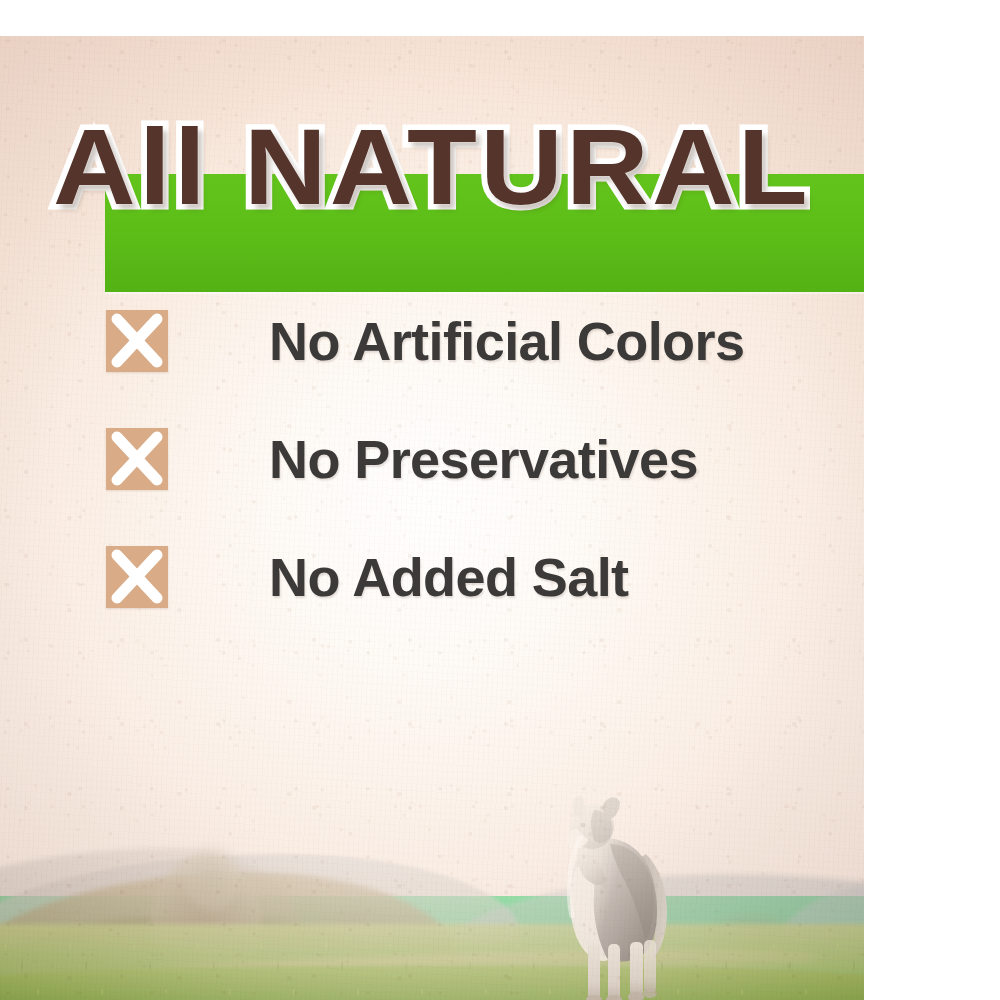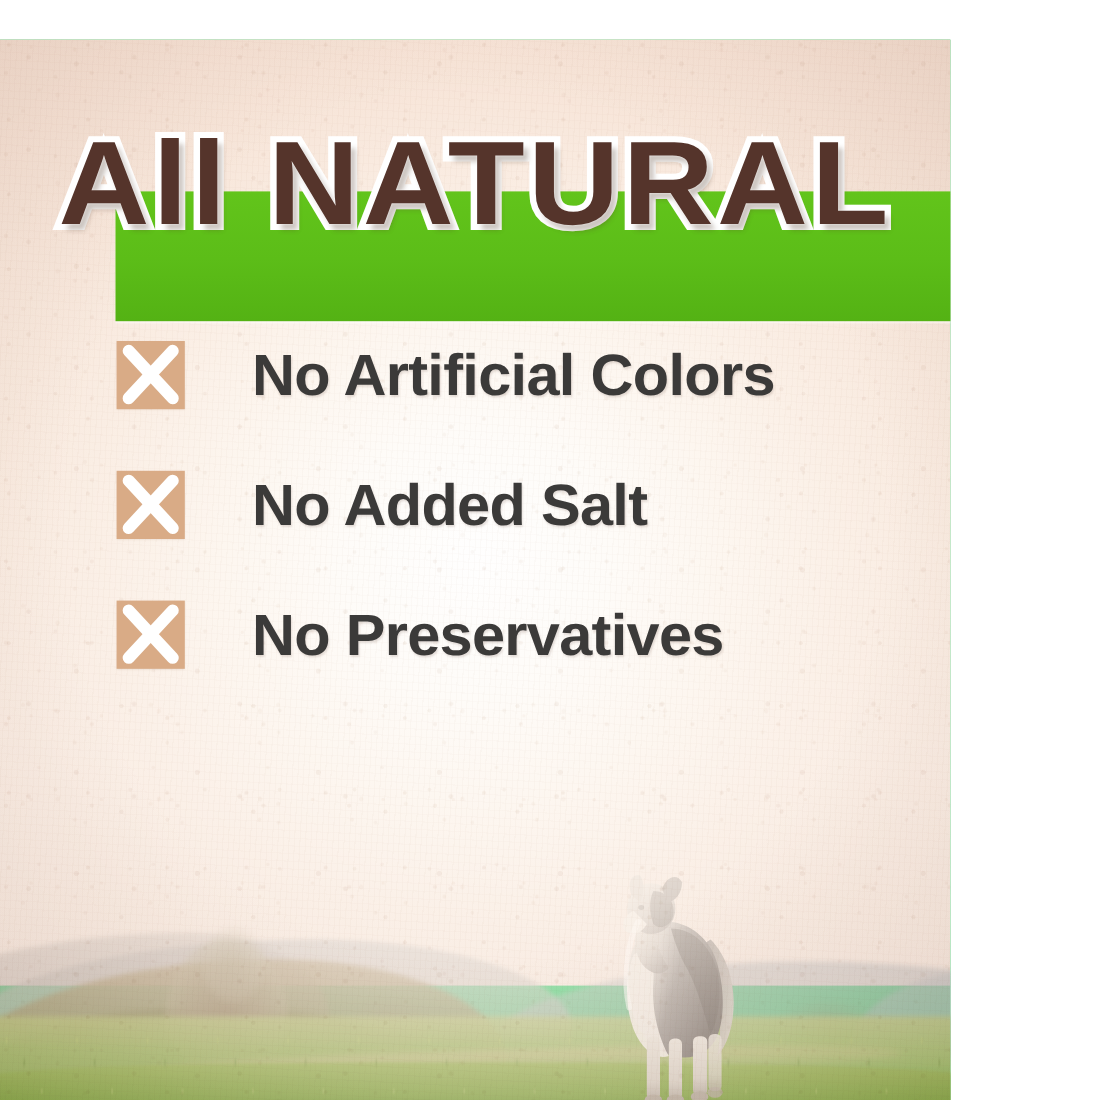--- a/index.html
+++ b/index.html
@@ -370,20 +370,21 @@
     position: absolute;
     left: 106px;
     top: 246px;
     width: 800px;
   }
   .feature-row {
     position: relative;
     height: 118px;
     display: flex;
     align-items: center;
+    gap: 40px;
   }
   .checkbox {
     position: relative;
     flex: 0 0 auto;
     width: 62px;
     height: 62px;
     background: #d9ab86;
     box-shadow: 0 1px 2px rgba(120,86,64,.18);
   }
   .checkbox svg {
@@ -530,28 +531,28 @@
       </div>
 
 
       <div class="feature-row">
         <div class="checkbox">
           <svg viewBox="0 0 62 62" xmlns="http://www.w3.org/2000/svg" aria-hidden="true">
             <path d="M11 9 L51 52" stroke="#ffffff" stroke-width="11" stroke-linecap="round" fill="none"></path>
             <path d="M51 9 L11 52" stroke="#ffffff" stroke-width="11" stroke-linecap="round" fill="none"></path>
           </svg>
         </div>
-        <div class="feature-label">No Added Salt</div>
+        <div class="feature-label">No Preservatives</div>
       </div>
 
       <div class="feature-row">
         <div class="checkbox">
           <svg viewBox="0 0 62 62" xmlns="http://www.w3.org/2000/svg" aria-hidden="true">
             <path d="M11 9 L51 52" stroke="#ffffff" stroke-width="11" stroke-linecap="round" fill="none"></path>
             <path d="M51 9 L11 52" stroke="#ffffff" stroke-width="11" stroke-linecap="round" fill="none"></path>
           </svg>
         </div>
-        <div class="feature-label">No Preservatives</div>
+        <div class="feature-label">No Added Salt</div>
       </div>
 
     </div>
   </div>
 </div>
 
 </body></html>

